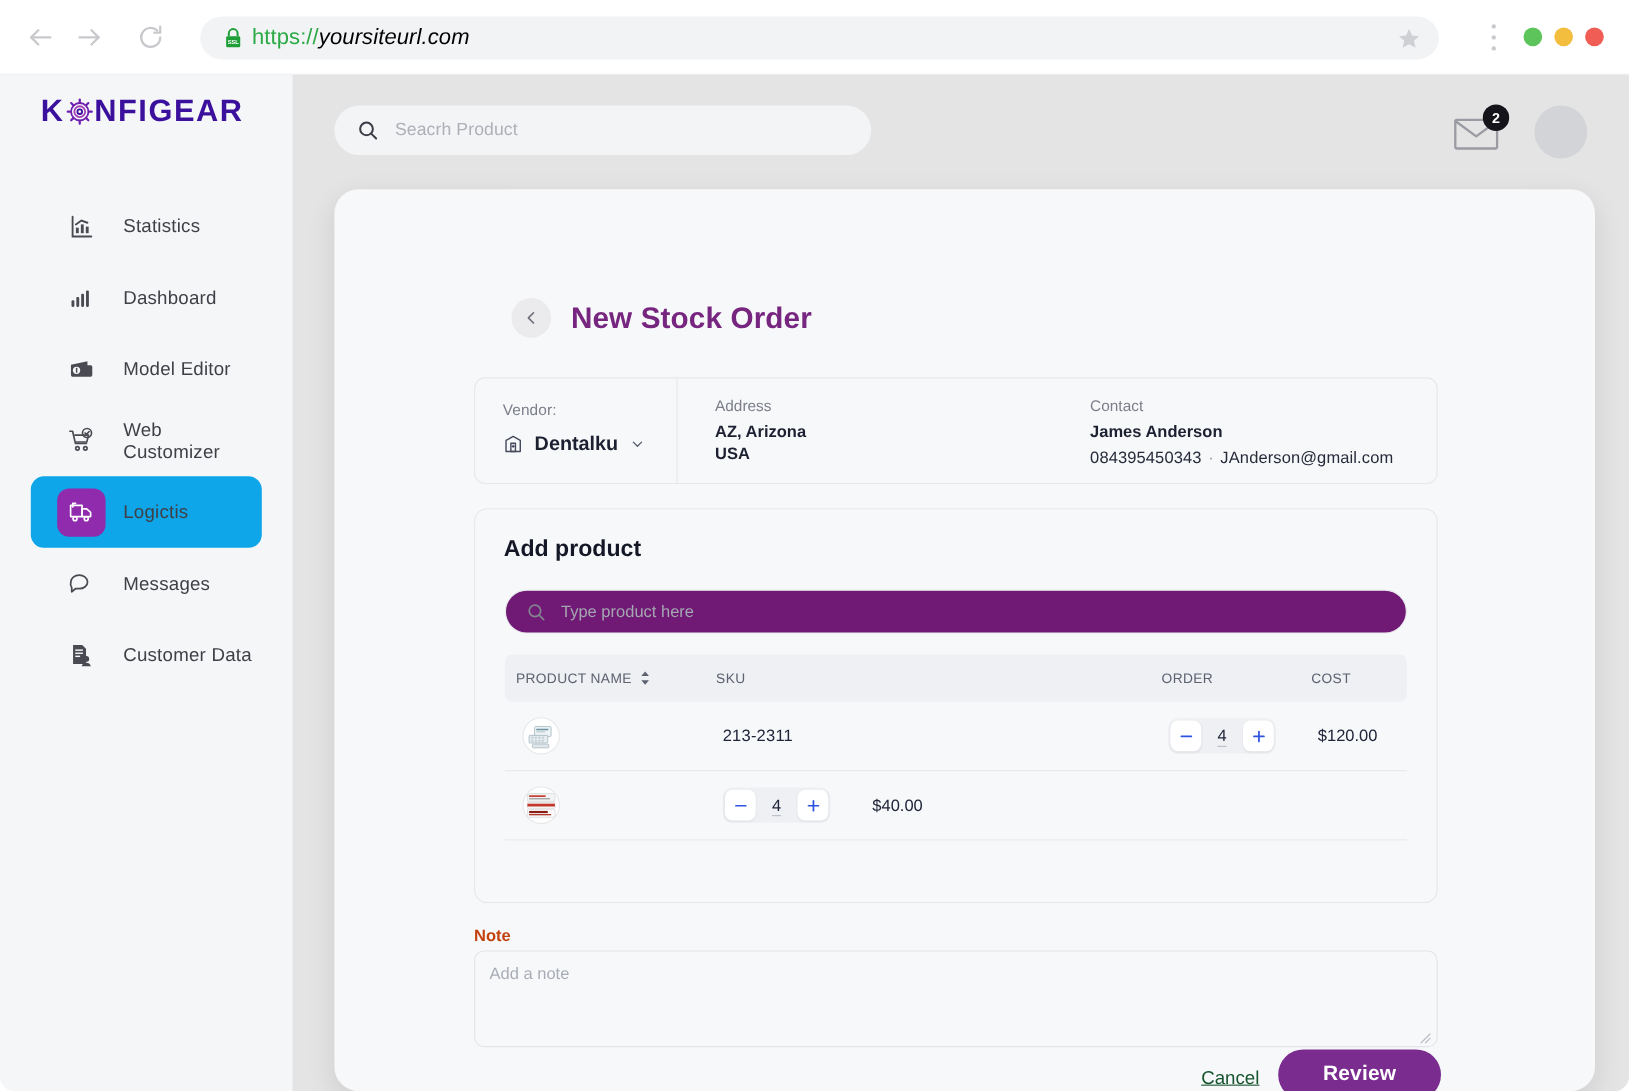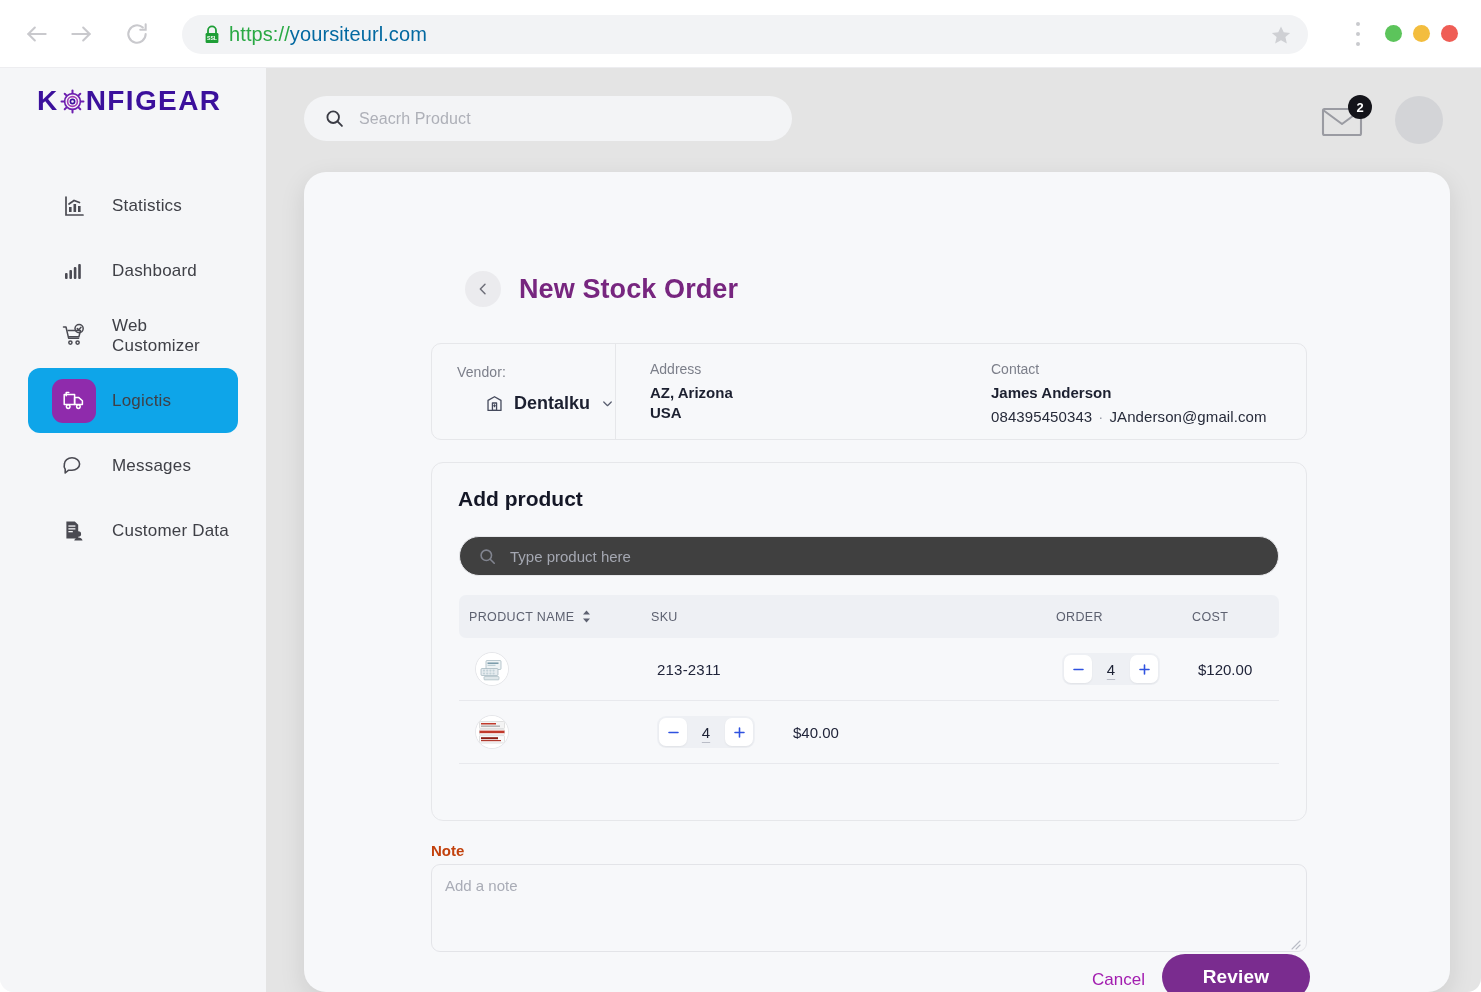--- a/index.html
+++ b/index.html
@@ -46,21 +46,21 @@
     margin-left: 20px; width: 19px; height: 21px;
     display: flex; align-items: center; justify-content: center;
   }
   .url-text {
     margin-left: 8px;
     font-size: 20px;
     letter-spacing: .1px;
     white-space: nowrap;
   }
   .url-scheme { color: #2aa944; }
-  .url-host { color: #0369a1; }
+  .url-host { color: #000000; font-style: italic; }
   .star-btn {
     position: absolute; right: 14px; top: 50%; transform: translateY(-50%);
     width: 26px; height: 26px; color: #cfd0d4;
     display: flex; align-items: center; justify-content: center;
   }
 
   .kebab {
     position: absolute; left: 1350px; top: 22px;
     width: 16px; height: 24px;
     display: flex; flex-direction: column; align-items: center; justify-content: space-between;
@@ -198,21 +198,21 @@
     border-radius: 10px;
     background: #f7f8fa;
     display: flex;
   }
   .vendor-col {
     width: 184px; padding: 20px 0 0 25px;
     border-right: 1px solid #e6e7ea;
   }
   .vc-label { font-size: 14px; color: #7c7f8a; letter-spacing: .1px; }
   .vendor-sel {
-    margin-top: 13px; display: flex; align-items: center; gap: 10px; justify-content: flex-end;
+    margin-top: 13px; display: flex; align-items: center; gap: 10px;
   }
   .vendor-sel .vname { font-size: 18px; font-weight: 700; color: #1c2030; }
   .vendor-sel .vico { color: #454a5c; display: flex; }
   .vendor-sel .vchev { color: #5a5f70; display: flex; }
 
   .addr-col { width: 375px; padding: 17px 0 0 34px; }
   .contact-col { padding: 17px 0 0 0; margin-left: 0; }
   .col-label { font-size: 14px; color: #7c7f8a; }
   .col-line {
     font-size: 15px; color: #1c2030; font-weight: 700;
@@ -232,21 +232,21 @@
     border-radius: 12px;
     background: #f7f8fa;
   }
   .prod-title {
     position: absolute; left: 26px; top: 24px;
     font-size: 21px; font-weight: 700; color: #141726;
   }
   .prod-search {
     position: absolute; left: 27px; top: 73px;
     width: 820px; height: 40px;
-    background: #404040;
+    background: #701a75;
     border: 1px solid #e8e9ec;
     border-radius: 20px;
     display: flex; align-items: center;
   }
   .prod-search .sicon { margin-left: 18px; color: #81848f; display: flex; }
   .prod-search .sph { margin-left: 13px; font-size: 15px; color: #a4a7b1; }
 
   .tbl { position: absolute; left: 27px; top: 132px; width: 820px; }
   .thead {
     height: 43px; background: #eef0f4; border-radius: 7px;
@@ -311,21 +311,21 @@
     font-size: 15px; color: #a9acb6;
   }
   .resize-h {
     position: absolute; right: 5px; bottom: 4px;
     width: 11px; height: 11px; color: #b9bcc6;
   }
 
   
   .cancel-btn {
     position: absolute; left: 788px; top: 798px;
-    font-size: 17px; color: #a21caf;
+    font-size: 17px; color: #14532d; text-decoration: underline;
   }
   .review-btn {
     position: absolute; left: 858px; top: 782px;
     width: 148px; height: 46px;
     background: #7a2c8f; color: #ffffff;
     border-radius: 23px;
     display: flex; align-items: center; justify-content: center;
     font-size: 19px; font-weight: 700;
     letter-spacing: .2px;
   }
@@ -436,20 +436,30 @@
             <svg width="24" height="24" viewBox="0 0 24 24" fill="currentColor">
               <rect x="3" y="14" width="2.6" height="6" rx="1"></rect>
                 <rect x="7.4" y="11" width="2.6" height="9" rx="1"></rect>
               <rect x="11.8" y="8" width="2.6" height="12" rx="1"></rect>
                 <rect x="16.2" y="5" width="2.6" height="15" rx="1"></rect>
             </svg>
           </span>
           <span class="lbl">Dashboard</span>
         </div>
 
+        <div class="navitem">
+          <span class="ico">
+            <svg width="26" height="26" viewBox="0 0 26 26" fill="currentColor">
+              <path d="M3.5 8.5 L18.5 5.5 L18.5 9 L21.5 9 a1.4 1.4 0 0 1 1.4 1.4 v7.6 a1.4 1.4 0 0 1-1.4 1.4 H4.9 A1.4 1.4 0 0 1 3.5 18 Z"></path>
+              <circle cx="8.6" cy="13.6" r="3.3" fill="#f5f6f8"></circle>
+              <rect x="8" y="11.3" width="1.3" height="4.6" rx=".6" fill="currentColor"></rect>
+            </svg>
+          </span>
+          <span class="lbl">Model Editor</span>
+        </div>
 
         <div class="navitem">
           <span class="ico">
             <svg width="26" height="26" viewBox="0 0 26 26" fill="none" stroke="currentColor" stroke-width="1.5" stroke-linecap="round" stroke-linejoin="round">
               <path d="M2.5 4 H5 l2.6 11.2 h10"></path>
               <path d="M7.1 7.6 H19.5 l-1.6 6.2 H8.5"></path>
               <circle cx="9.4" cy="19.6" r="1.6"></circle>
                 <circle cx="16.6" cy="19.6" r="1.6"></circle>
               <circle cx="18.1" cy="5.6" r="4.1"></circle>
                 <polyline points="16.3,5.6 17.6,6.9 20,4.3"></polyline>

